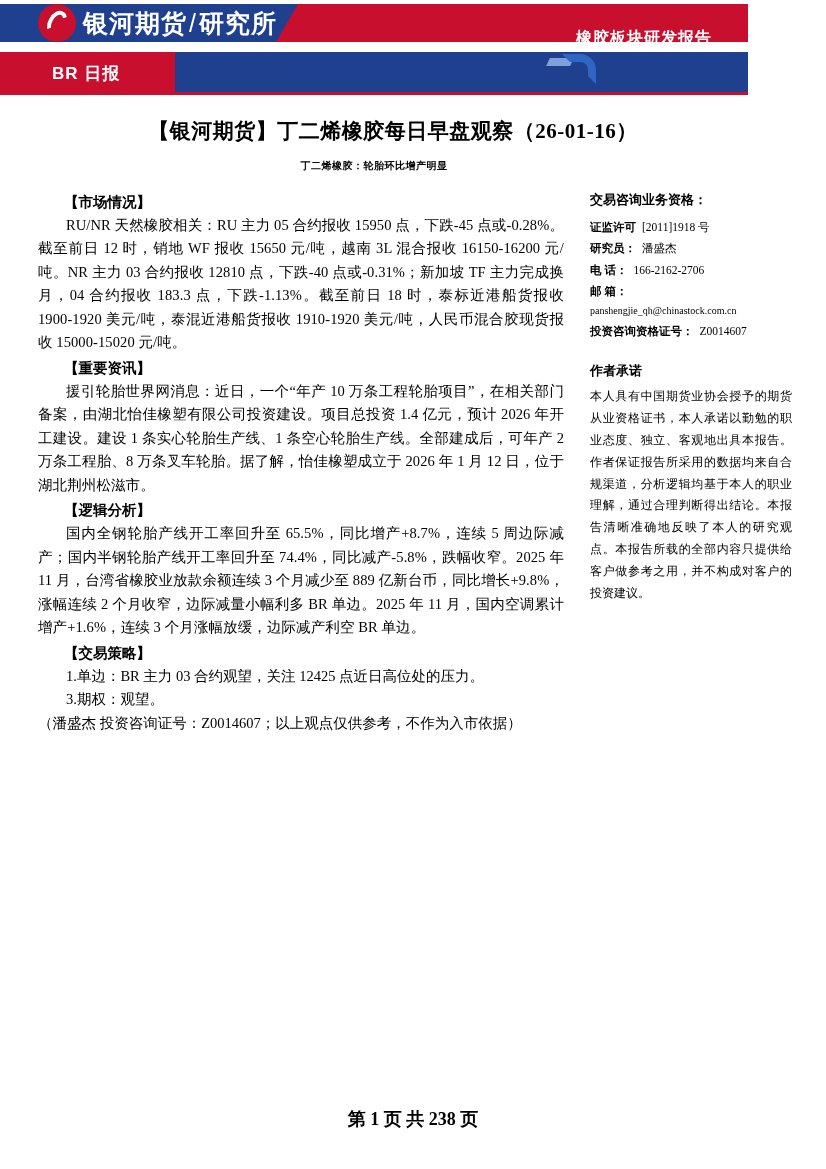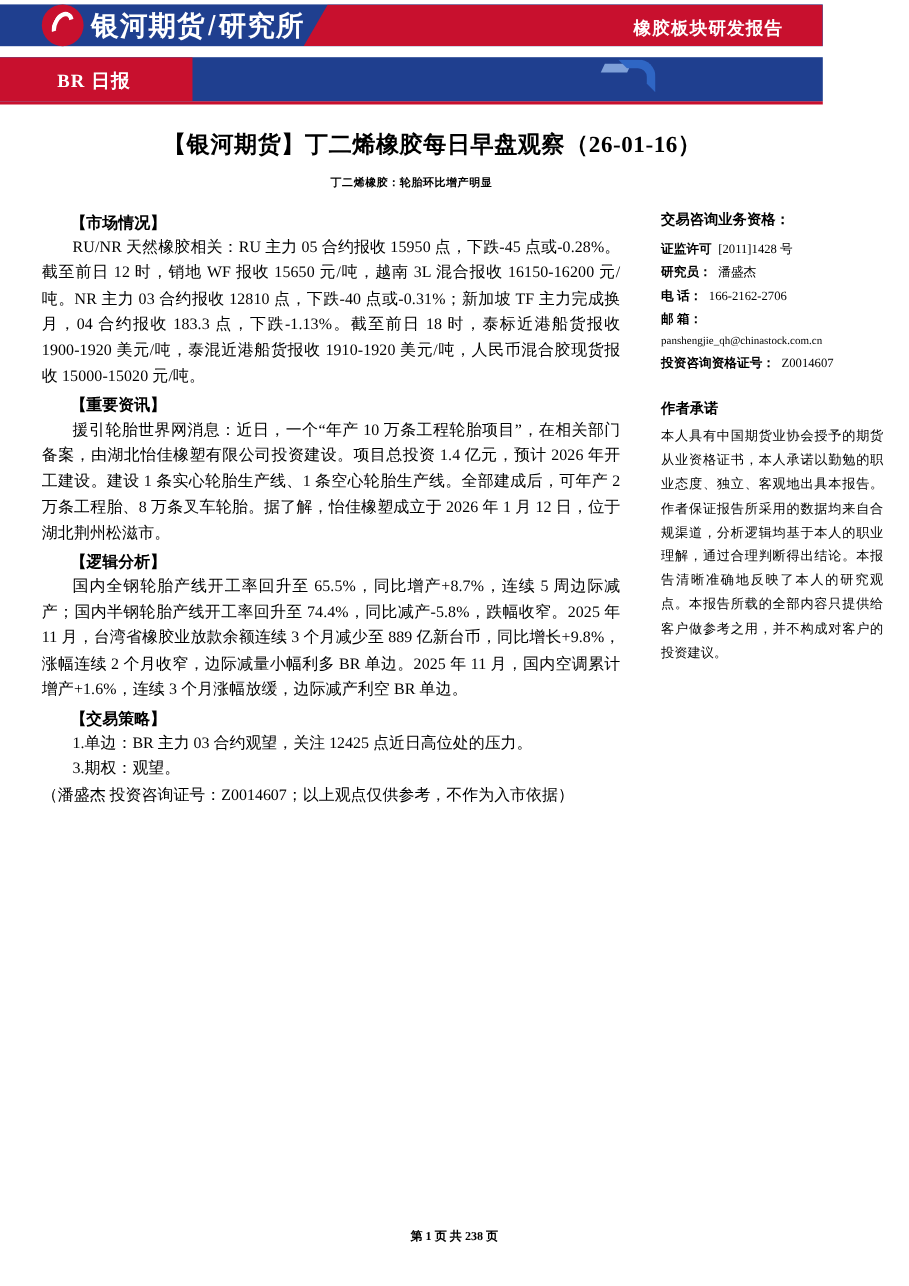--- a/index.html
+++ b/index.html
@@ -85,21 +85,21 @@
     right: 0;
     top: 4px;
     width: 472px;
     height: 38px;
     background: #c8102e;
     clip-path: polygon(22px 0, 100% 0, 100% 100%, 0 100%);
   }
   .masthead-title {
     position: absolute;
     right: 36px;
-    top: 16px;
+    top: 28px;
     font-family: "Liberation Sans", sans-serif;
     font-weight: bold;
     font-size: 16px;
     color: #ffffff;
     letter-spacing: 1px;
     z-index: 6;
   }
 
   
   .subhead {
@@ -113,21 +113,21 @@
     left: 0;
     top: 0;
     width: 175px;
     height: 40px;
     background: #c8102e;
   }
   .subhead .tab-label {
     position: absolute;
     left: 52px;
     top: 10px;
-    font-family: Liberation Serif, serif;
+    font-family: Liberation Sans, sans-serif;
     font-weight: bold;
     font-size: 17px;
     color: #ffffff;
     letter-spacing: 1px;
   }
   .subhead .swoosh {
     position: absolute;
     left: 548px;
     top: -2px;
     width: 70px;
@@ -180,21 +180,20 @@
     font-weight: bold;
     margin-top: 14px;
     letter-spacing: 0.5px;
   }
 
   .columns {
     display: flex;
     margin-top: 16px;
     padding: 0 34px 0 38px;
     box-sizing: border-box;
-    gap: 11px;
   }
   .col-main {
     width: 540px;
     flex: 0 0 540px;
     padding-right: 14px;
     box-sizing: border-box;
   }
   .col-side {
     width: 214px;
     flex: 0 0 214px;
@@ -269,21 +268,21 @@
     line-height: 1.82;
     text-align: justify;
   }
 
   .footer {
     position: absolute;
     bottom: 38px;
     left: 0;
     width: 826px;
     text-align: center;
-    font-size: 11px;
+    font-size: 18px;
     font-weight: bold;
   }
 </style>
 </head>
 <body>
 
 <div class="page">
 
   <div class="masthead">
     <div class="masthead-bar"></div>
@@ -329,21 +328,21 @@
         <p class="note">（潘盛杰 投资咨询证号：Z0014607；以上观点仅供参考，不作为入市依据）</p>
 
       </div>
 
       <div class="col-side">
 
         <div class="side-title">交易咨询业务资格：</div>
 
         <div class="side-row">
           <span class="lbl">证监许可</span>
-          <span class="val">[2011]1428 号</span>
+          <span class="val">[2011]1918 号</span>
         </div>
 
         <div class="side-row">
           <span class="lbl">研究员：</span>
           <span class="val">潘盛杰</span>
         </div>
 
         <div class="side-row">
           <span class="lbl">电  话：</span>
           <span class="val">166-2162-2706</span>

